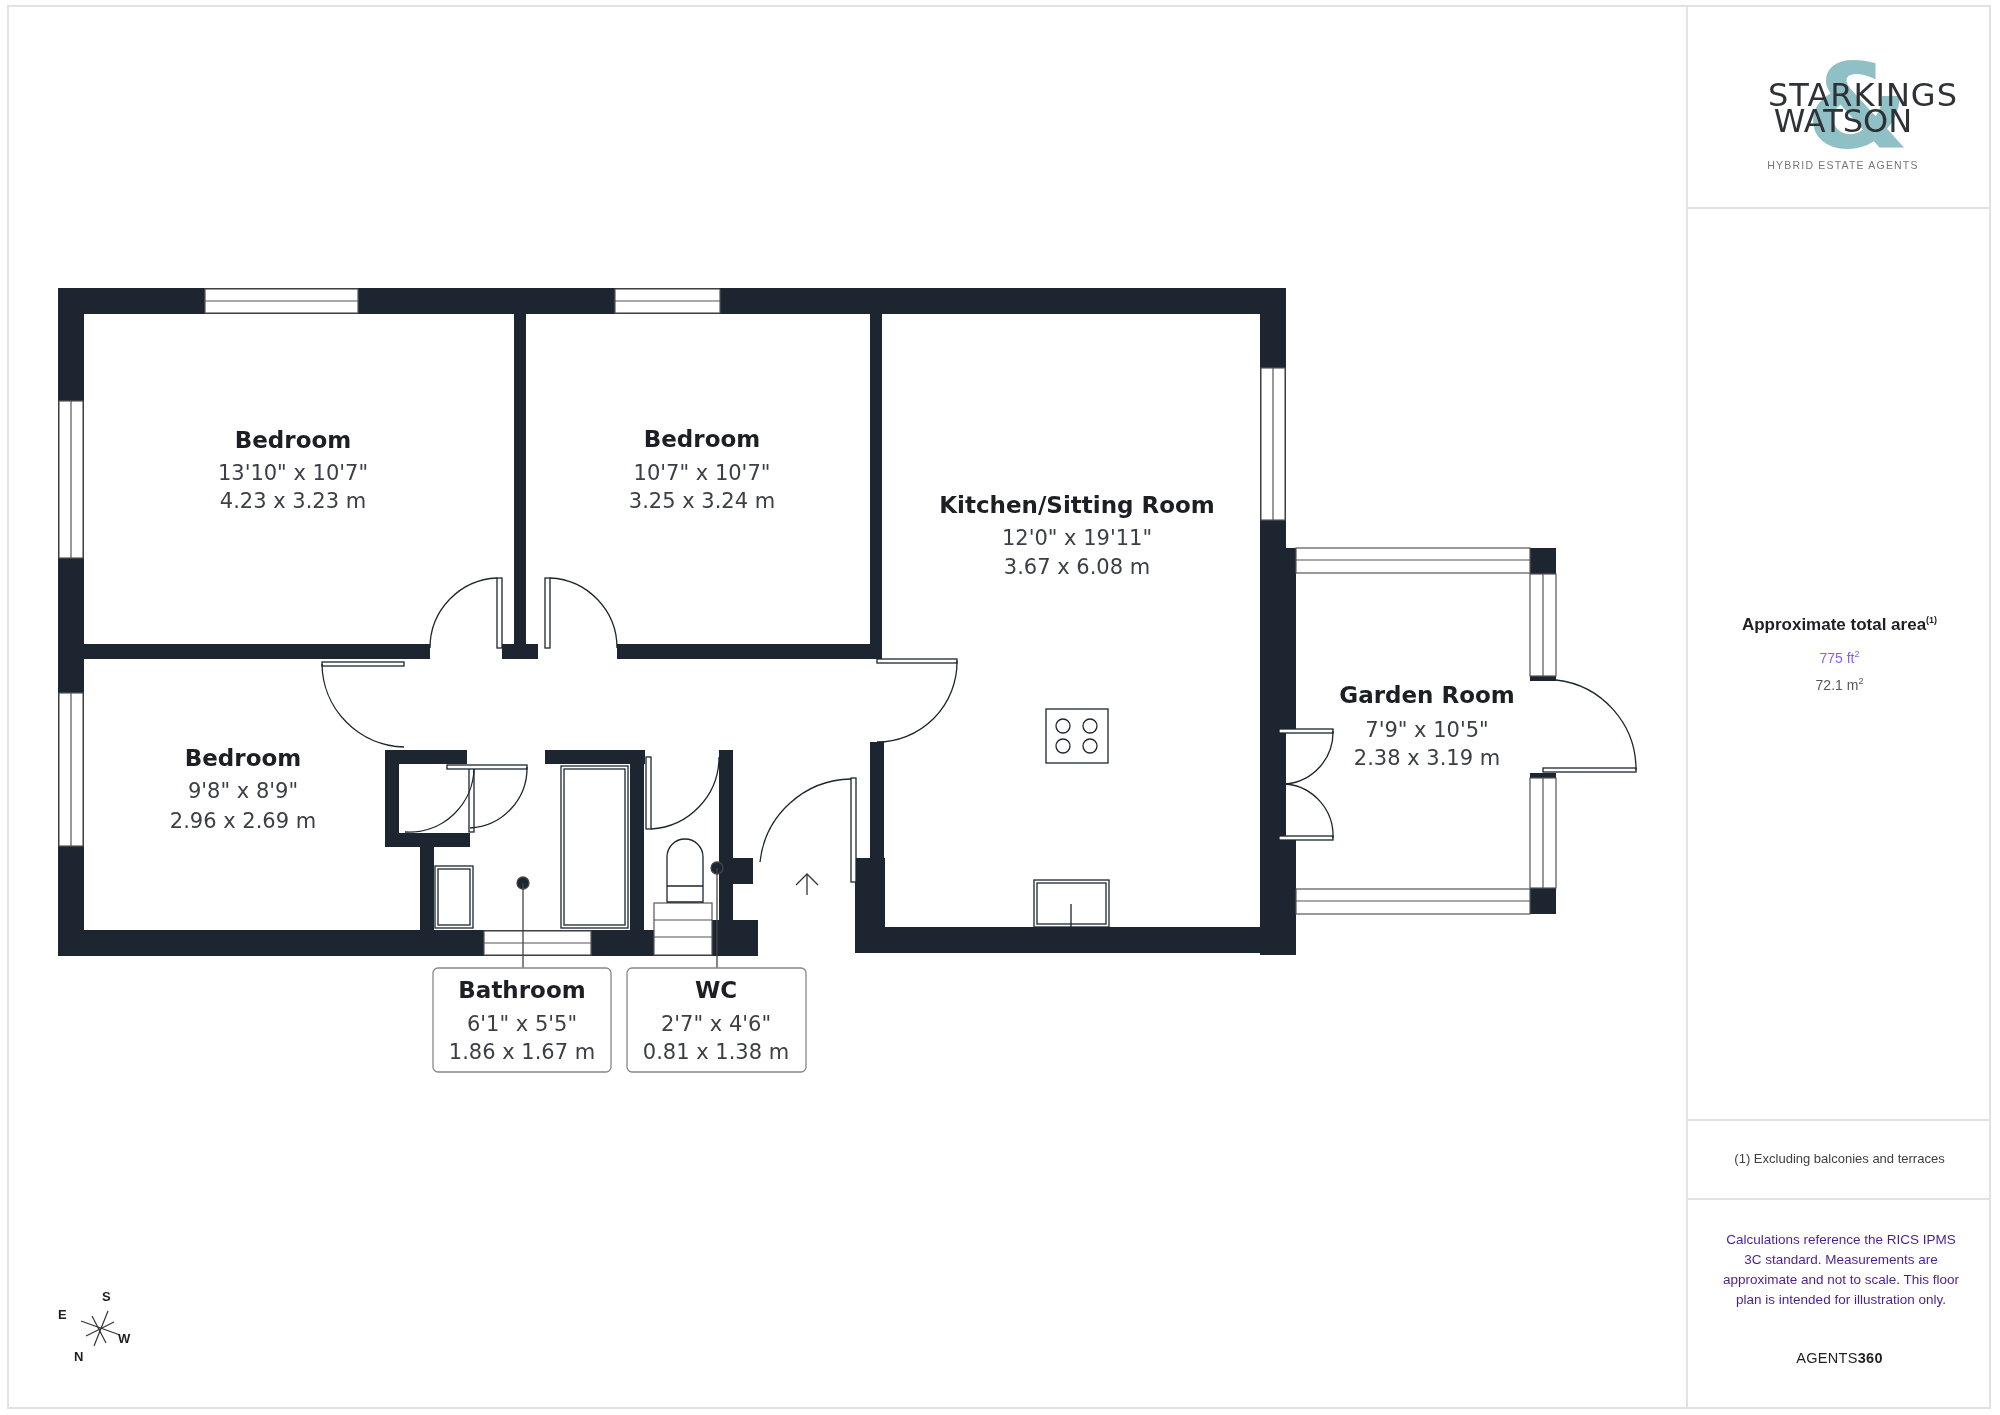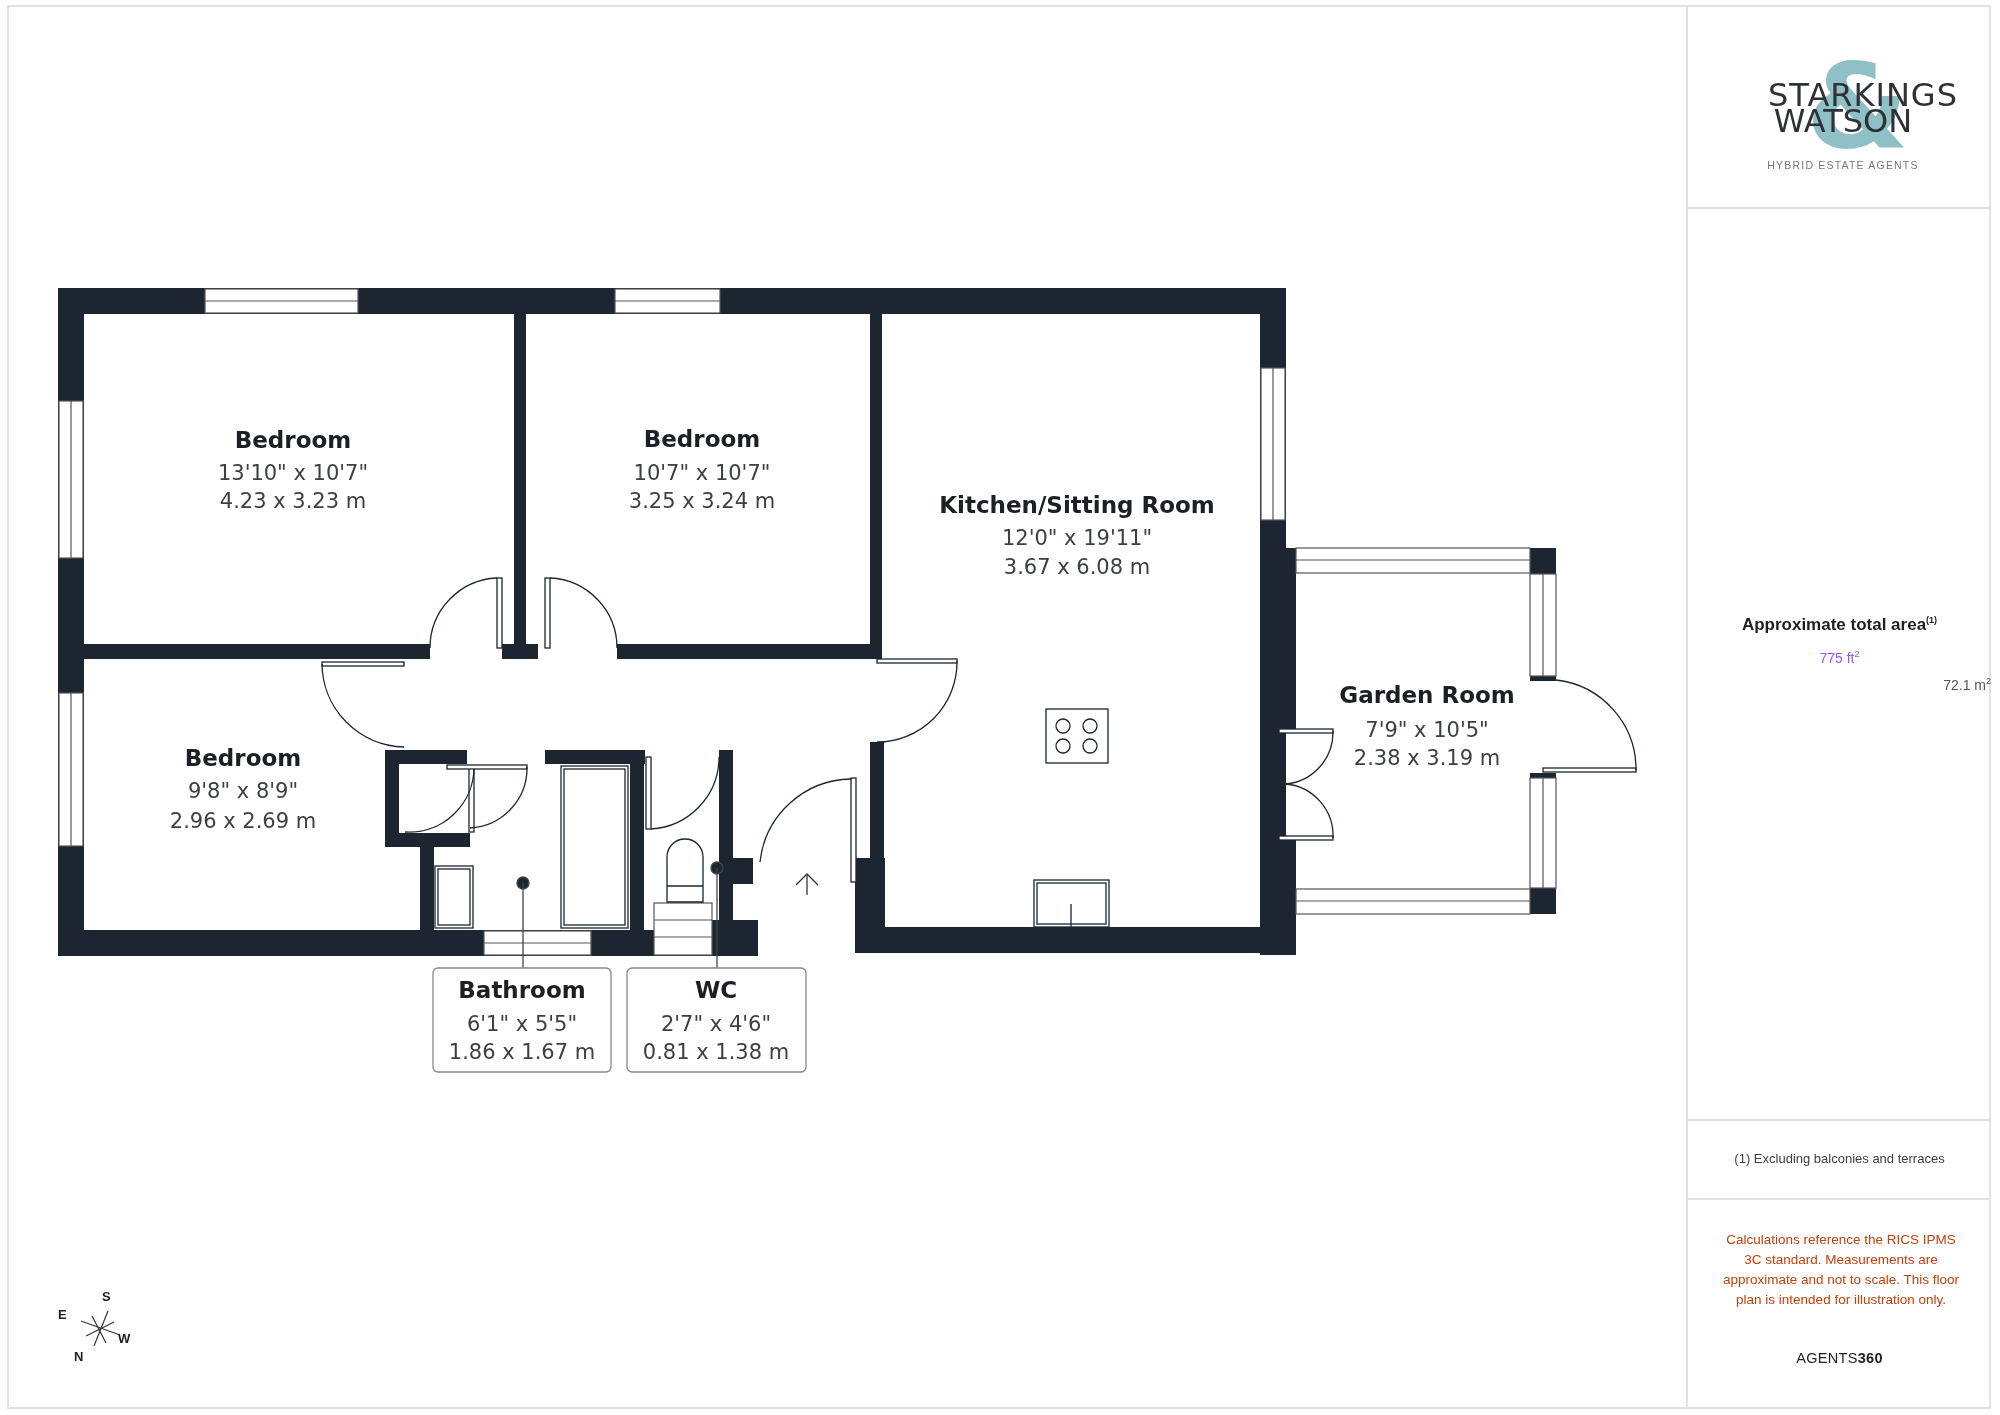--- a/index.html
+++ b/index.html
@@ -15,25 +15,25 @@
   .logo { position: absolute; left: 80px; top: 48px; width: 150px; height: 120px; }
   .logo-amp { position: absolute; left: 38px; top: -6px; font-family: "DejaVu Sans", sans-serif; font-size: 118px; font-weight: bold; color: #8fc0c5; line-height: 1; }
   .logo-line { position: absolute; left: 0; width: 150px; text-align: center; font-family: "DejaVu Sans", sans-serif; color: #2e3135; letter-spacing: 1px; line-height: 1; }
   .logo-l1 { top: 26px; font-size: 32px; }
   .logo-l2 { top: 52px; font-size: 32px; letter-spacing: 0px; }
   .logo-tag { position: absolute; left: -10px; width: 170px; top: 106px; font-size: 10.5px; color: #777; letter-spacing: 1.2px; }
 
   .area-title { position: absolute; left: 0; width: 100%; top: 406px; font-size: 17px; font-weight: bold; color: #1c1f24; }
   .area-title sup { font-size: 9px; }
   .area-ft { position: absolute; left: 0; width: 100%; top: 440px; font-size: 14px; color: #8b5cf6; }
-  .area-m { position: absolute; left: 0; width: 100%; top: 467px; font-size: 14px; color: #555; text-align: right; }
+  .area-m { position: absolute; left: 0; width: 100%; top: 467px; font-size: 14px; color: #555; }
   .area-ft sup, .area-m sup { font-size: 9px; }
 
   .foot-note { position: absolute; left: 0; width: 100%; top: 30px; font-size: 13px; color: #404040; }
-  .disclaimer { position: absolute; left: 28px; width: 250px; top: 30px; font-size: 13.5px; line-height: 20px; color: #c2410c; }
+  .disclaimer { position: absolute; left: 28px; width: 250px; top: 30px; font-size: 13.5px; line-height: 20px; color: #4c1d95; }
   .brand { position: absolute; left: 0; width: 100%; top: 150px; font-size: 14.5px; color: #1c1f24; letter-spacing: 0.3px; }
   .brand b { font-weight: bold; }
 
   .plan { position: absolute; left: 0; top: 0; width: 1680px; height: 1415px; }
   .room-label { font-family: "DejaVu Sans", sans-serif; }
   .rname { font-weight: bold; fill: #1c1f24; font-size: 23px; }
   .rdim { fill: #3c4046; font-size: 21px; }
   .compass { position: absolute; left: 48px; top: 1283px; width: 100px; height: 100px; }
   .compass span { position: absolute; font-size: 13px; font-weight: bold; color: #1c1f24; }
 </style>

